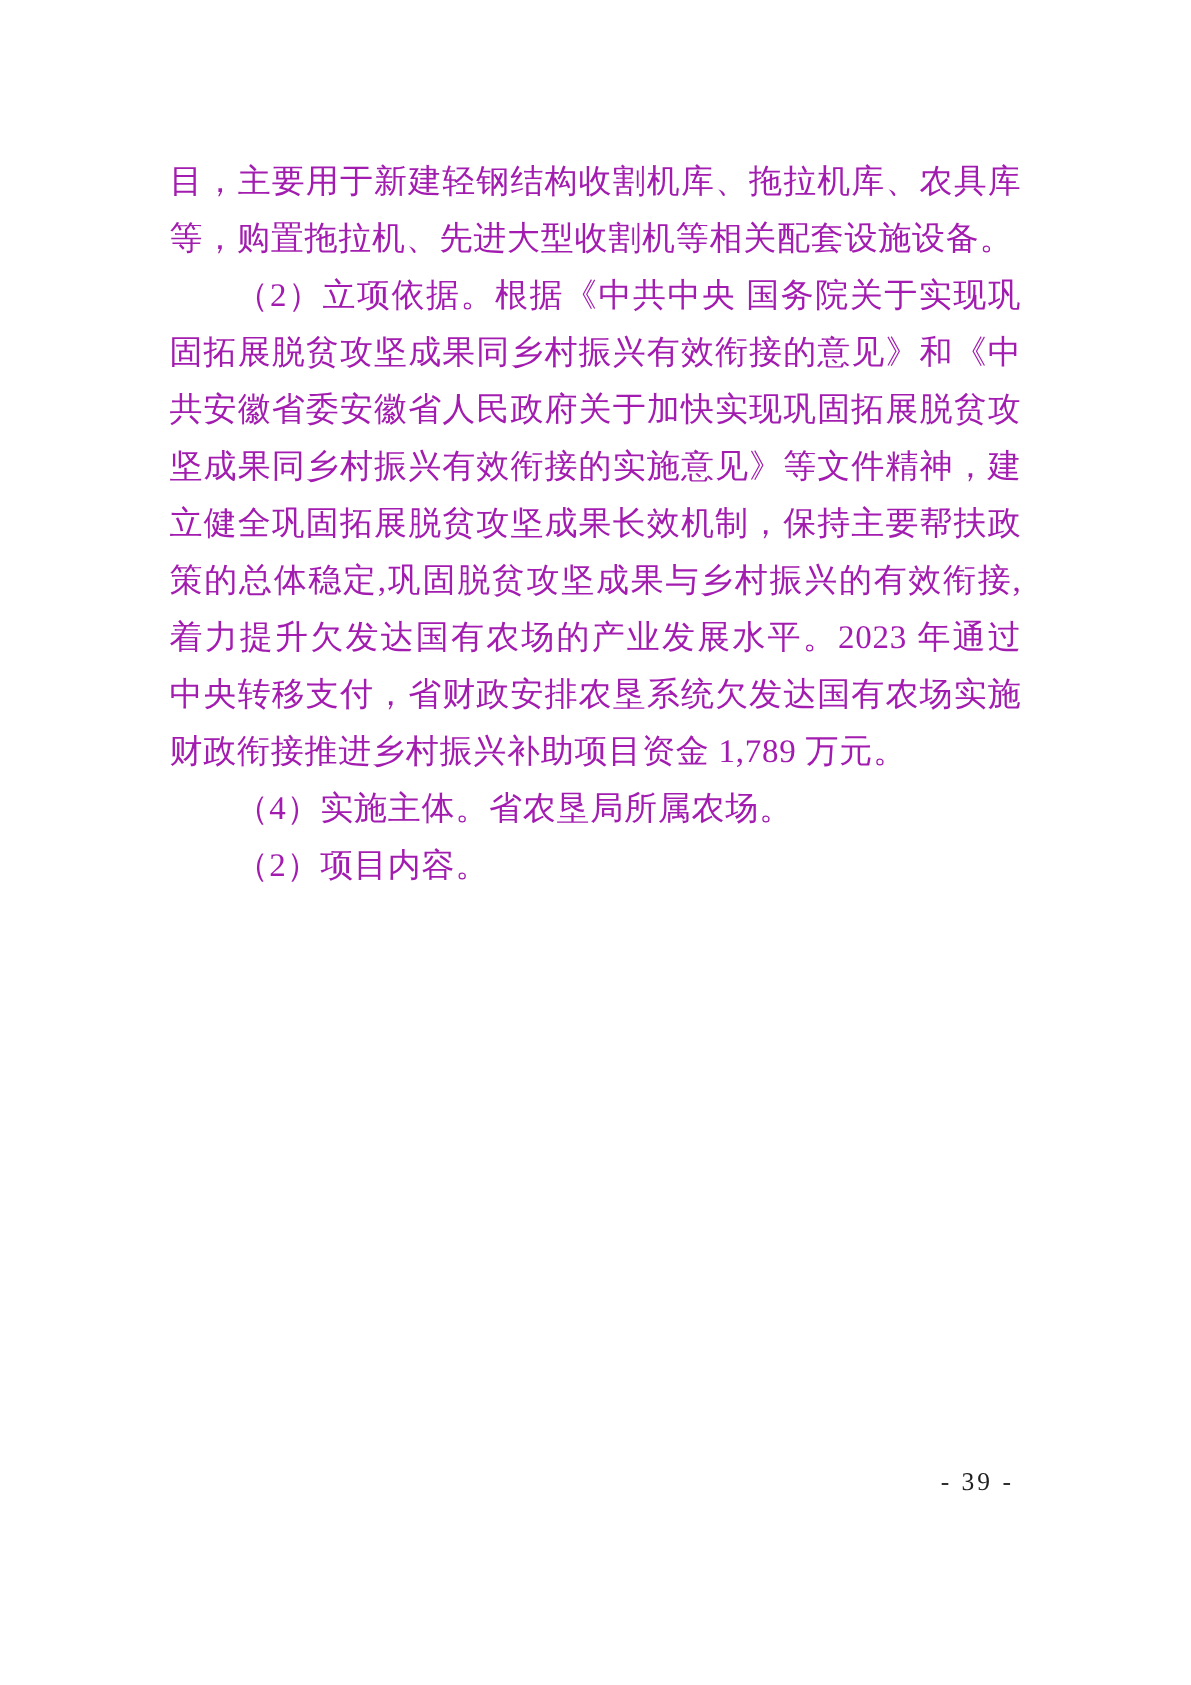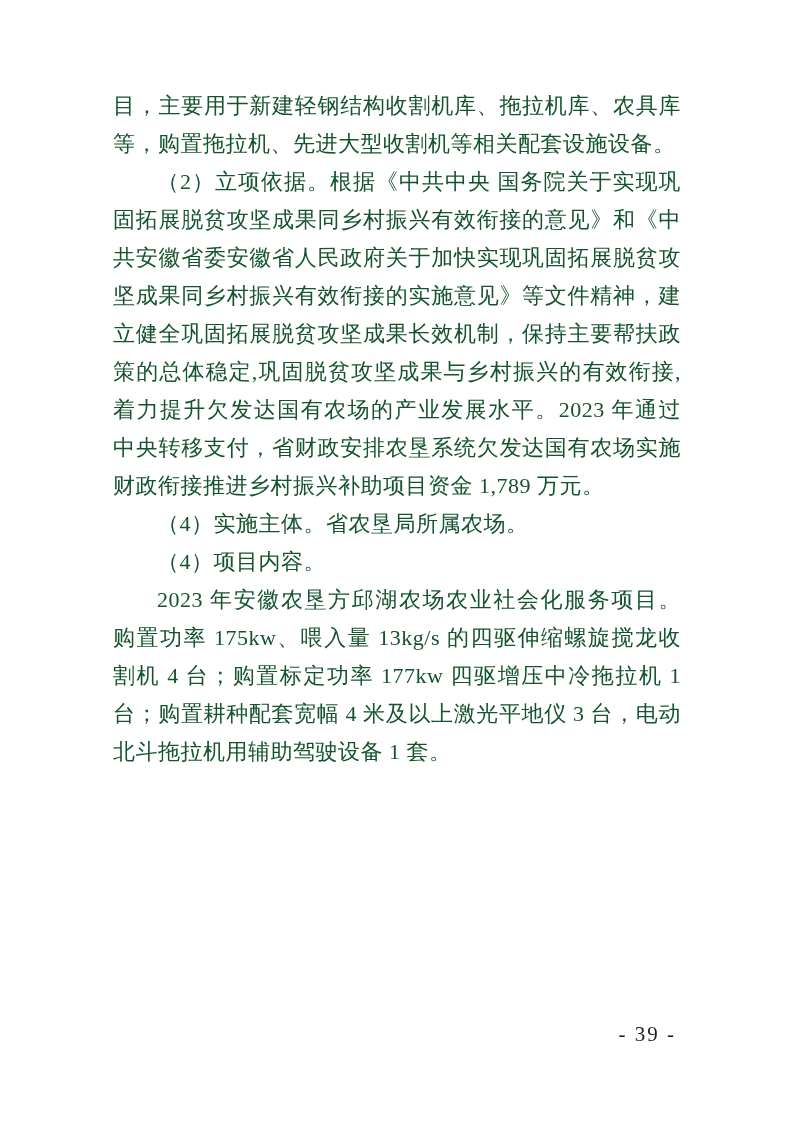--- a/index.html
+++ b/index.html
@@ -11,54 +11,53 @@
     position: relative;
     width: 794px;
     height: 1123px;
     background: #ffffff;
     overflow: hidden;
     font-family: "Liberation Serif", "DejaVu Serif", serif;
   }
   .doc-body {
     position: absolute;
     left: 113px;
-    top: 87px;
+    top: 102px;
     width: 568px;
     font-size: 22px;
     line-height: 38px;
-    color: #14532d;
+    color: #a21caf;
     text-align: justify;
     text-justify: inter-character;
     letter-spacing: 0.5px;
   }
   .doc-body p {
     margin: 0;
     padding: 0;
   }
   .doc-body p.indent {
     text-indent: 2em;
     font-family: Liberation Serif, serif;
   }
   .page-footer {
     position: absolute;
-    top: 1022px;
+    top: 978px;
     right: 118px;
-    font-size: 21px;
+    font-size: 17px;
     color: #1f1f1f;
     letter-spacing: 2px;
     text-align: right;
   }
 </style>
 </head>
 <body>
 
 <div class="page">
   <div class="doc-body">
       <p>目，主要用于新建轻钢结构收割机库、拖拉机库、农具库等，购置拖拉机、先进大型收割机等相关配套设施设备。</p>
       <p class="indent">（2）立项依据。根据《中共中央 国务院关于实现巩固拓展脱贫攻坚成果同乡村振兴有效衔接的意见》和《中共安徽省委安徽省人民政府关于加快实现巩固拓展脱贫攻坚成果同乡村振兴有效衔接的实施意见》等文件精神，建立健全巩固拓展脱贫攻坚成果长效机制，保持主要帮扶政策的总体稳定,巩固脱贫攻坚成果与乡村振兴的有效衔接,着力提升欠发达国有农场的产业发展水平。2023 年通过中央转移支付，省财政安排农垦系统欠发达国有农场实施财政衔接推进乡村振兴补助项目资金 1,789 万元。</p>
       <p class="indent">（4）实施主体。省农垦局所属农场。</p>
-      <p class="indent">（4）项目内容。</p>
-      <p class="indent">2023 年安徽农垦方邱湖农场农业社会化服务项目。购置功率 175kw、喂入量 13kg/s 的四驱伸缩螺旋搅龙收割机 4 台；购置标定功率 177kw 四驱增压中冷拖拉机 1 台；购置耕种配套宽幅 4 米及以上激光平地仪 3 台，电动北斗拖拉机用辅助驾驶设备 1 套。</p>
+      <p class="indent">（2）项目内容。</p>
     </div>
   <div class="page-footer">
     <span>- 39 -</span>
   </div>
 </div>
 
 </body></html>

